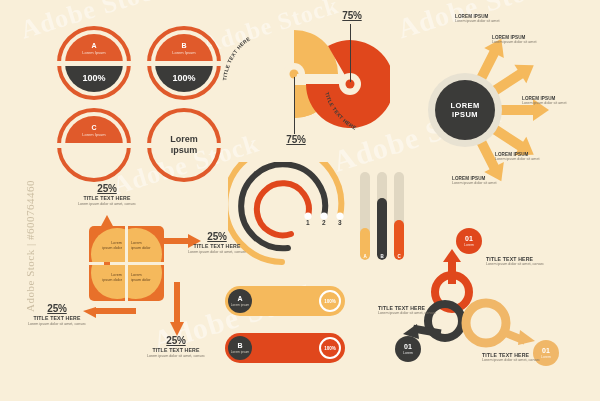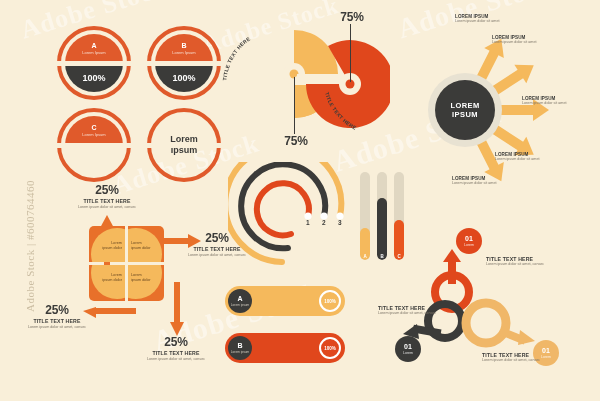--- a/index.html
+++ b/index.html
@@ -21,21 +21,21 @@
     font-size:11px;color:#cbbda2;letter-spacing:.5px;white-space:nowrap;
     text-align:center;
   }
   .wm-big{
     position:absolute;color:rgba(255,255,255,.45);
     font-family:"Liberation Serif",serif;font-weight:bold;
     letter-spacing:1px;pointer-events:none;user-select:none;
   }
 
   
-  .pct{font-size:12px;font-weight:bold;color:#3b3b39;letter-spacing:-.2px;}
+  .pct{font-size:10px;font-weight:bold;color:#3b3b39;letter-spacing:-.2px;text-decoration:underline;}
   .ttl{font-size:5.2px;font-weight:bold;color:#3b3b39;letter-spacing:.15px;}
   .sub{font-size:3.7px;color:#7d7568;line-height:1.35;}
   .center{text-align:center;}
 
   
   .ringbox{position:absolute;width:74px;height:74px;}
   .ringbox .ring{
     position:absolute;inset:0;border-radius:50%;
     border:4px solid #e05a2b;box-sizing:border-box;
   }

